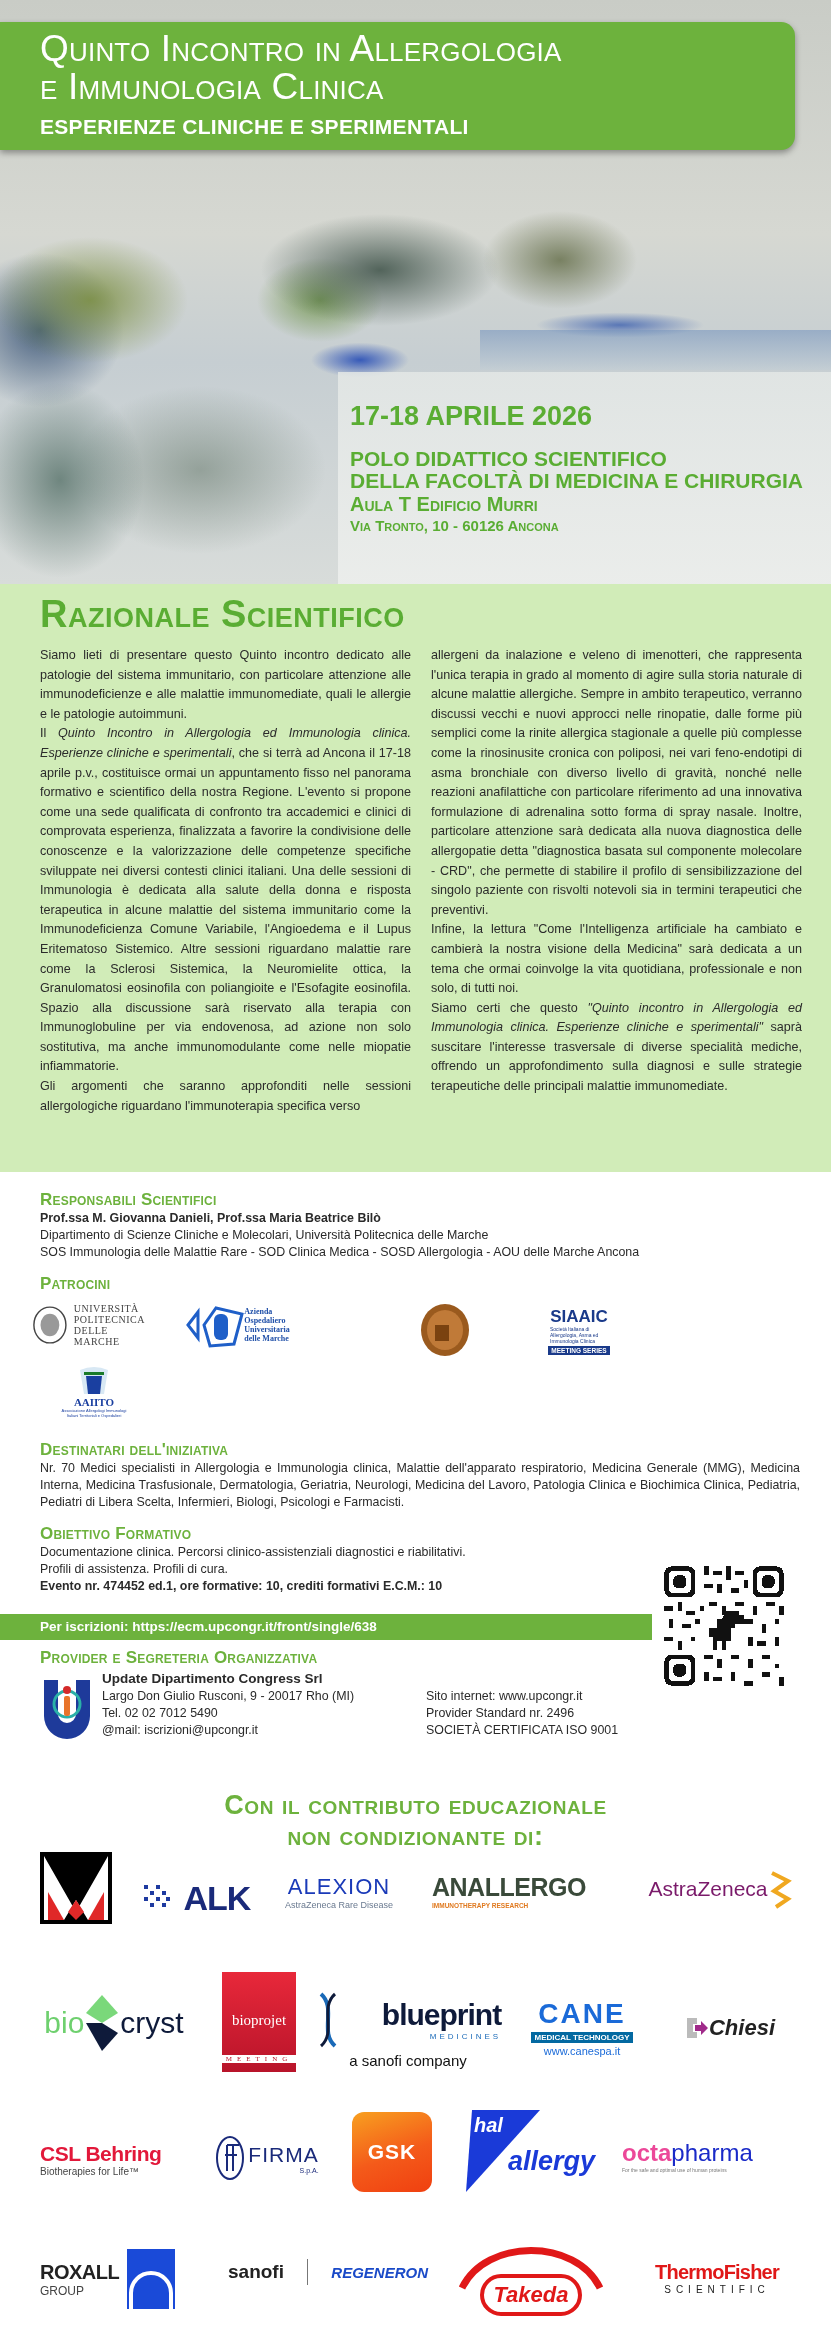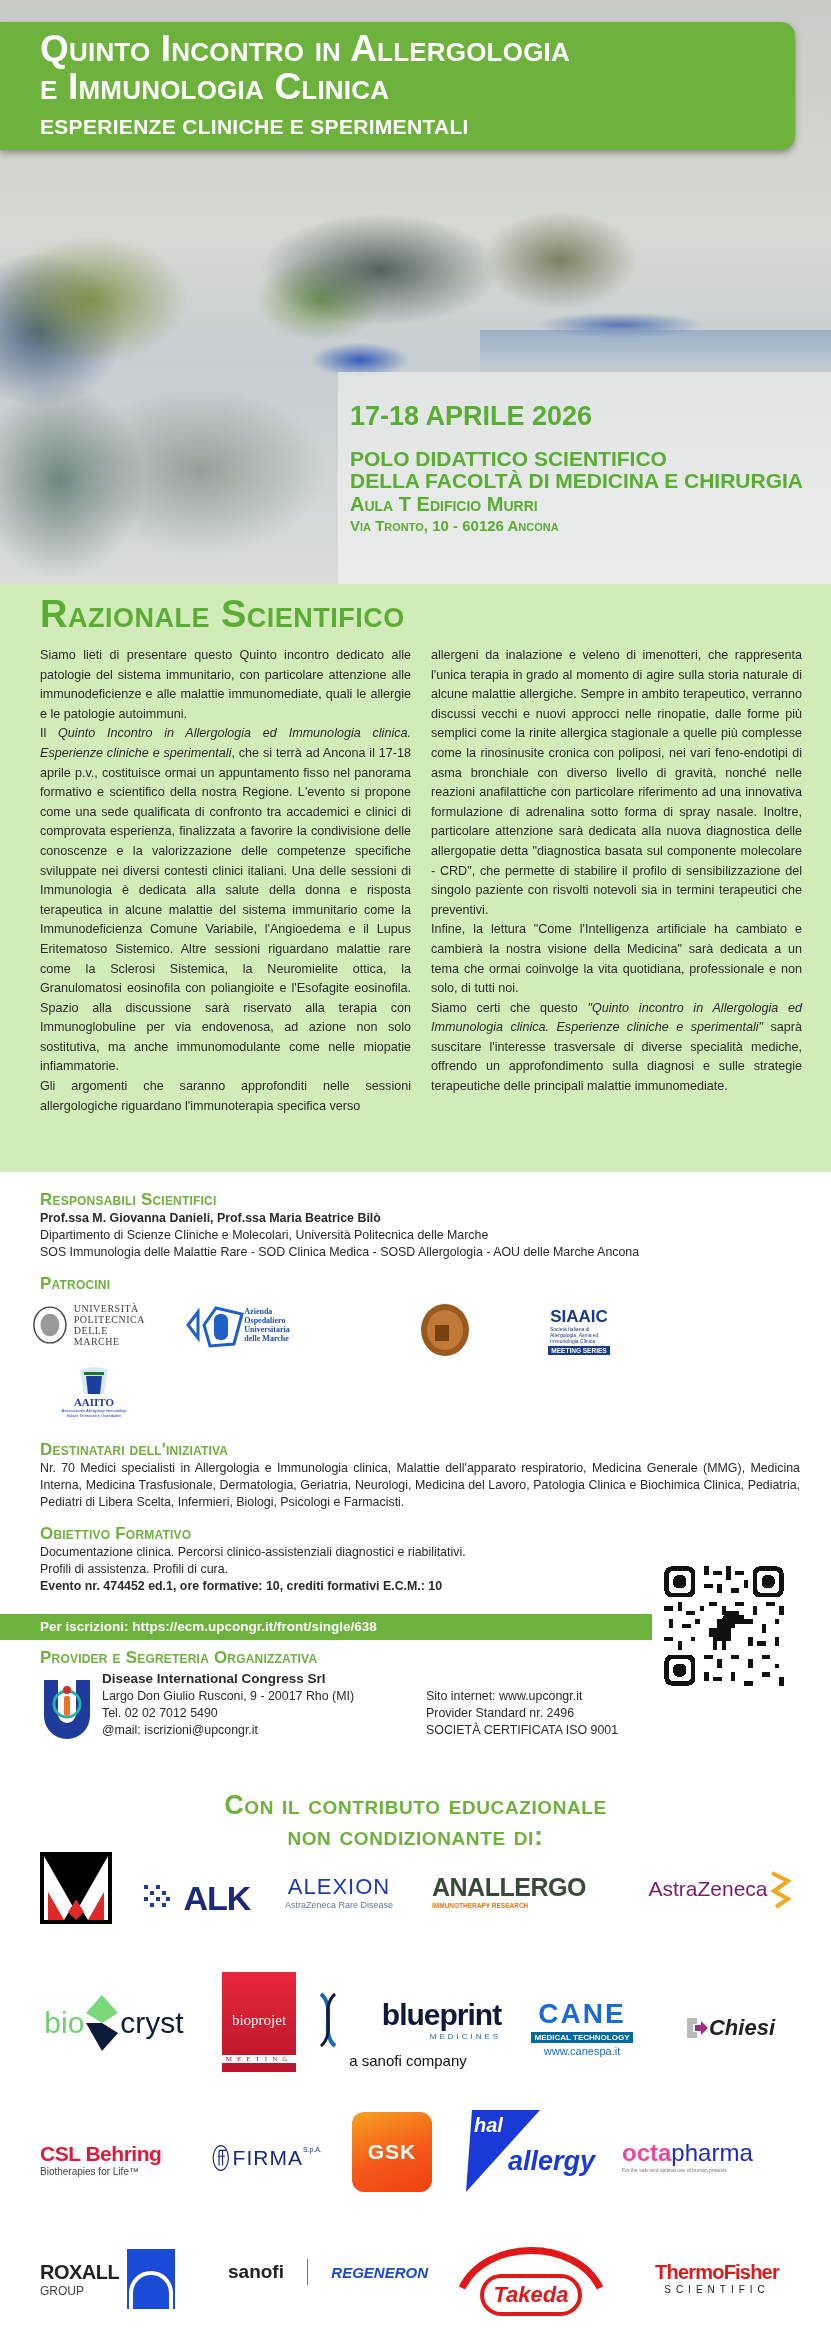--- a/index.html
+++ b/index.html
@@ -17,21 +17,21 @@
       radial-gradient(ellipse 70px 25px at 360px 360px, rgba(30,70,180,0.85), transparent 70%),
       radial-gradient(ellipse 120px 18px at 620px 325px, rgba(40,80,170,0.7), transparent 70%),
       radial-gradient(ellipse 120px 140px at 60px 480px, rgba(70,100,90,0.7), transparent 70%),
       radial-gradient(ellipse 180px 120px at 200px 470px, rgba(90,110,95,0.5), transparent 70%),
       linear-gradient(180deg, #c9ccc6 0%, #d6d8d2 40%, #c6ced2 62%, #d8dcda 100%);
   }
   .hero .sea { position: absolute; left: 480px; top: 330px; width: 351px; height: 40px;
     background: linear-gradient(180deg, rgba(120,150,190,0.6), rgba(190,205,215,0.3)); }
   .title-banner { position: absolute; left: 0; top: 22px; width: 795px; height: 128px;
     background: #6db23d; border-radius: 0 14px 14px 0; box-shadow: 0 3px 6px rgba(0,0,0,0.35); }
-  .title-main { position: absolute; left: 40px; top: 30px; color: #ffffff; font-weight: bold;
+  .title-main { position: absolute; left: 40px; top: 30px; color: #ffffff; font-weight: normal;
     font-size: 37px; line-height: 38px; letter-spacing: 0.2px; font-variant: small-caps; }
   .title-sub { position: absolute; left: 40px; top: 116px; color: #ffffff; font-weight: bold; font-size: 21px; line-height: 22px; letter-spacing: 0.3px; }
 
   .venue-panel { position: absolute; left: 338px; top: 372px; width: 493px; height: 212px;
     background: linear-gradient(180deg, rgba(228,232,230,0.85), rgba(236,238,236,0.92)); }
   .venue { position: absolute; left: 350px; top: 400px; color: #5aad33; font-weight: bold; }
   .venue .date { font-size: 27px; line-height: 32px; margin-bottom: 16px; }
   .venue .place { font-size: 21px; line-height: 22px; }
   .venue .aula { font-size: 20px; line-height: 24px; font-variant: small-caps; }
   .venue .addr { font-size: 15px; line-height: 20px; font-variant: small-caps; }
@@ -245,21 +245,21 @@
 <div class="prov">
   <div class="sec-head">Provider e Segreteria Organizzativa</div>
   <div class="prov-body">
     <svg class="prov-logo" viewBox="0 0 54 66">
       <path d="M4 6 H18 V40 A9 9 0 0 0 36 40 V6 H50 V42 A23 23 0 0 1 4 42 Z" fill="#1e3a9a"></path>
       <circle cx="27" cy="30" r="13" fill="none" stroke="#2ab0a8" stroke-width="3"></circle>
       <rect x="24" y="22" width="6" height="20" rx="2" fill="#e8742a"></rect>
       <circle cx="27" cy="16" r="4" fill="#d42a2a"></circle>
     </svg>
     <div class="prov-left">
-      <div class="company">Disease International Congress Srl</div>
+      <div class="company">Update Dipartimento Congress Srl</div>
       <div class="info-text">Largo Don Giulio Rusconi, 9 - 20017 Rho (MI)</div>
       <div class="info-text">Tel. 02 02 7012 5490</div>
       <div class="info-text">@mail: iscrizioni@upcongr.it</div>
     </div>
     <div class="prov-right">
       <div class="info-text">Sito internet: www.upcongr.it</div>
       <div class="info-text">Provider Standard nr. 2496</div>
       <div class="info-text">SOCIETÀ CERTIFICATA ISO 9001</div>
     </div>
   </div>
@@ -350,21 +350,21 @@
 
 <div class="logo" style="left:40px;top:2136px;width:130px;height:46px;flex-direction:column;align-items:flex-start;">
   <span class="t" style="font-weight:bold;font-size:21px;color:#e2183a;letter-spacing:-0.5px;">CSL Behring</span>
   <span class="t" style="font-size:10px;color:#444;">Biotherapies for Life™</span>
 </div>
 <div class="logo" style="left:212px;top:2130px;width:110px;height:56px;">
   <svg width="30" height="46" viewBox="0 0 30 46">
       <ellipse cx="15" cy="23" rx="13" ry="21" fill="none" stroke="#1a2a7a" stroke-width="2"></ellipse>
       <path d="M12 10 V36 M18 10 V36 M12 10 H20 M18 10 H24 M10 20 H16 M16 20 H22" stroke="#1a2a7a" stroke-width="2" fill="none"></path>
     </svg>
-  <div style="display:flex;flex-direction:row;margin-left:3px;">
+  <div style="display:flex;flex-direction:column;margin-left:3px;text-align:right;">
     <span class="t" style="font-size:21px;color:#1a2a7a;letter-spacing:1px;">FIRMA</span>
     <span class="t" style="font-size:7px;color:#1a2a7a;">S.p.A.</span>
   </div>
 </div>
 <div class="logo" style="left:352px;top:2112px;width:80px;height:80px;border-radius:12px;background:linear-gradient(160deg,#f8a020,#f45a1a 55%,#f04010);">
   <span class="t" style="font-weight:bold;font-size:21px;color:#fff;letter-spacing:1px;">GSK</span>
 </div>
 <div class="logo" style="left:462px;top:2110px;width:134px;height:82px;">
   <svg width="134" height="82" viewBox="0 0 134 82">
       <polygon points="10,0 78,0 4,82" fill="#1a3ad8"></polygon>

